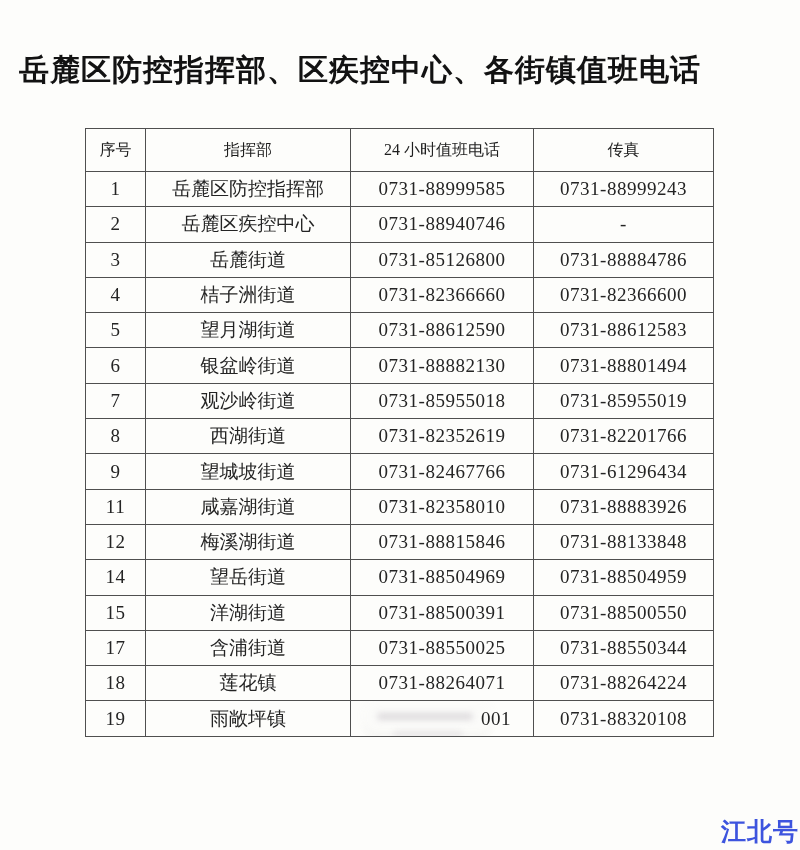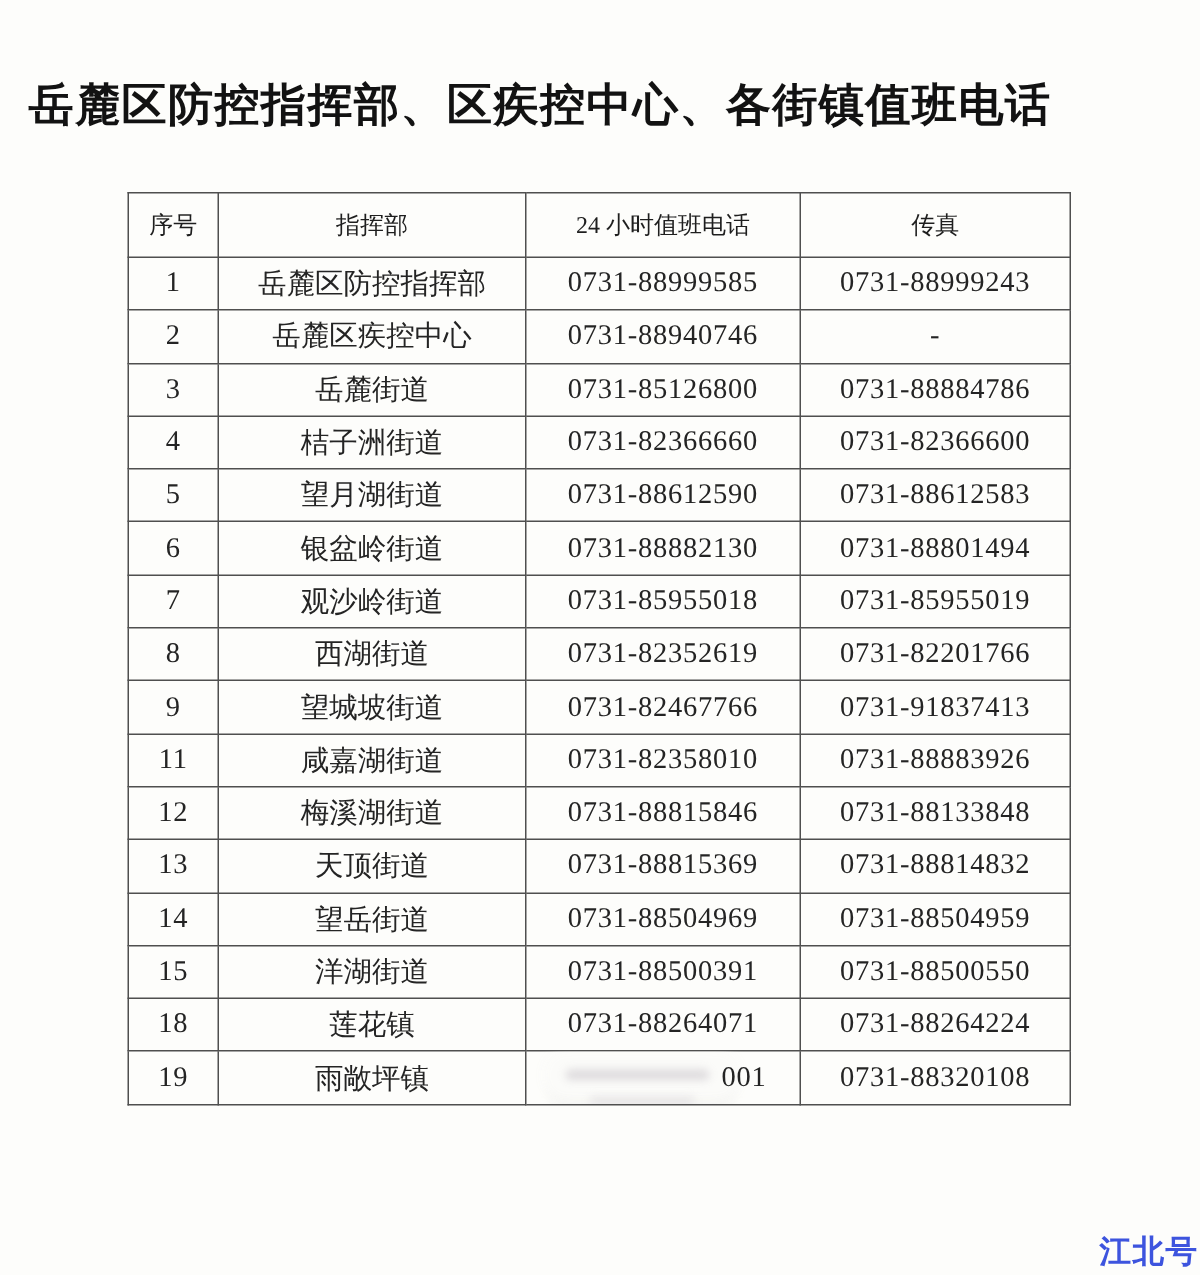--- a/index.html
+++ b/index.html
@@ -82,21 +82,21 @@
     background: #cfcad1;
     opacity: 0.4;
     border-radius: 4px;
     filter: blur(3px);
   }
   .watermark {
     position: absolute;
     right: 1px; bottom: 2px;
     font-family: "Liberation Sans", sans-serif;
     font-weight: bold;
-    font-size: 21px;
+    font-size: 25px;
     letter-spacing: 1px;
     color: #3d54de;
   }
 </style>
 </head>
 <body>
 
 <div class="doc-title">岳麓区防控指挥部、区疾控中心、各街镇值班电话</div>
 
 <table class="phone-table">
@@ -160,51 +160,51 @@
       <tr>
     <td class="cell-no">8</td>
     <td class="cell-name">西湖街道</td>
     <td class="cell-phone">0731-82352619</td>
     <td class="cell-fax">0731-82201766</td>
   </tr>
       <tr>
     <td class="cell-no">9</td>
     <td class="cell-name">望城坡街道</td>
     <td class="cell-phone">0731-82467766</td>
-    <td class="cell-fax">0731-91837413</td>
+    <td class="cell-fax">0731-61296434</td>
   </tr>
       <tr>
     <td class="cell-no">11</td>
     <td class="cell-name">咸嘉湖街道</td>
     <td class="cell-phone">0731-82358010</td>
     <td class="cell-fax">0731-88883926</td>
   </tr>
       <tr>
     <td class="cell-no">12</td>
     <td class="cell-name">梅溪湖街道</td>
     <td class="cell-phone">0731-88815846</td>
     <td class="cell-fax">0731-88133848</td>
   </tr>
       <tr>
-    <td class="cell-no">13</td>
-    <td class="cell-name">天顶街道</td>
-    <td class="cell-phone">0731-88815369</td>
-    <td class="cell-fax">0731-88814832</td>
-  </tr>
-      <tr>
     <td class="cell-no">14</td>
     <td class="cell-name">望岳街道</td>
     <td class="cell-phone">0731-88504969</td>
     <td class="cell-fax">0731-88504959</td>
   </tr>
       <tr>
     <td class="cell-no">15</td>
     <td class="cell-name">洋湖街道</td>
     <td class="cell-phone">0731-88500391</td>
     <td class="cell-fax">0731-88500550</td>
+  </tr>
+      <tr>
+    <td class="cell-no">17</td>
+    <td class="cell-name">含浦街道</td>
+    <td class="cell-phone">0731-88550025</td>
+    <td class="cell-fax">0731-88550344</td>
   </tr>
       <tr>
     <td class="cell-no">18</td>
     <td class="cell-name">莲花镇</td>
     <td class="cell-phone">0731-88264071</td>
     <td class="cell-fax">0731-88264224</td>
   </tr>
       <tr>
     <td class="cell-no">19</td>
     <td class="cell-name">雨敞坪镇</td>

